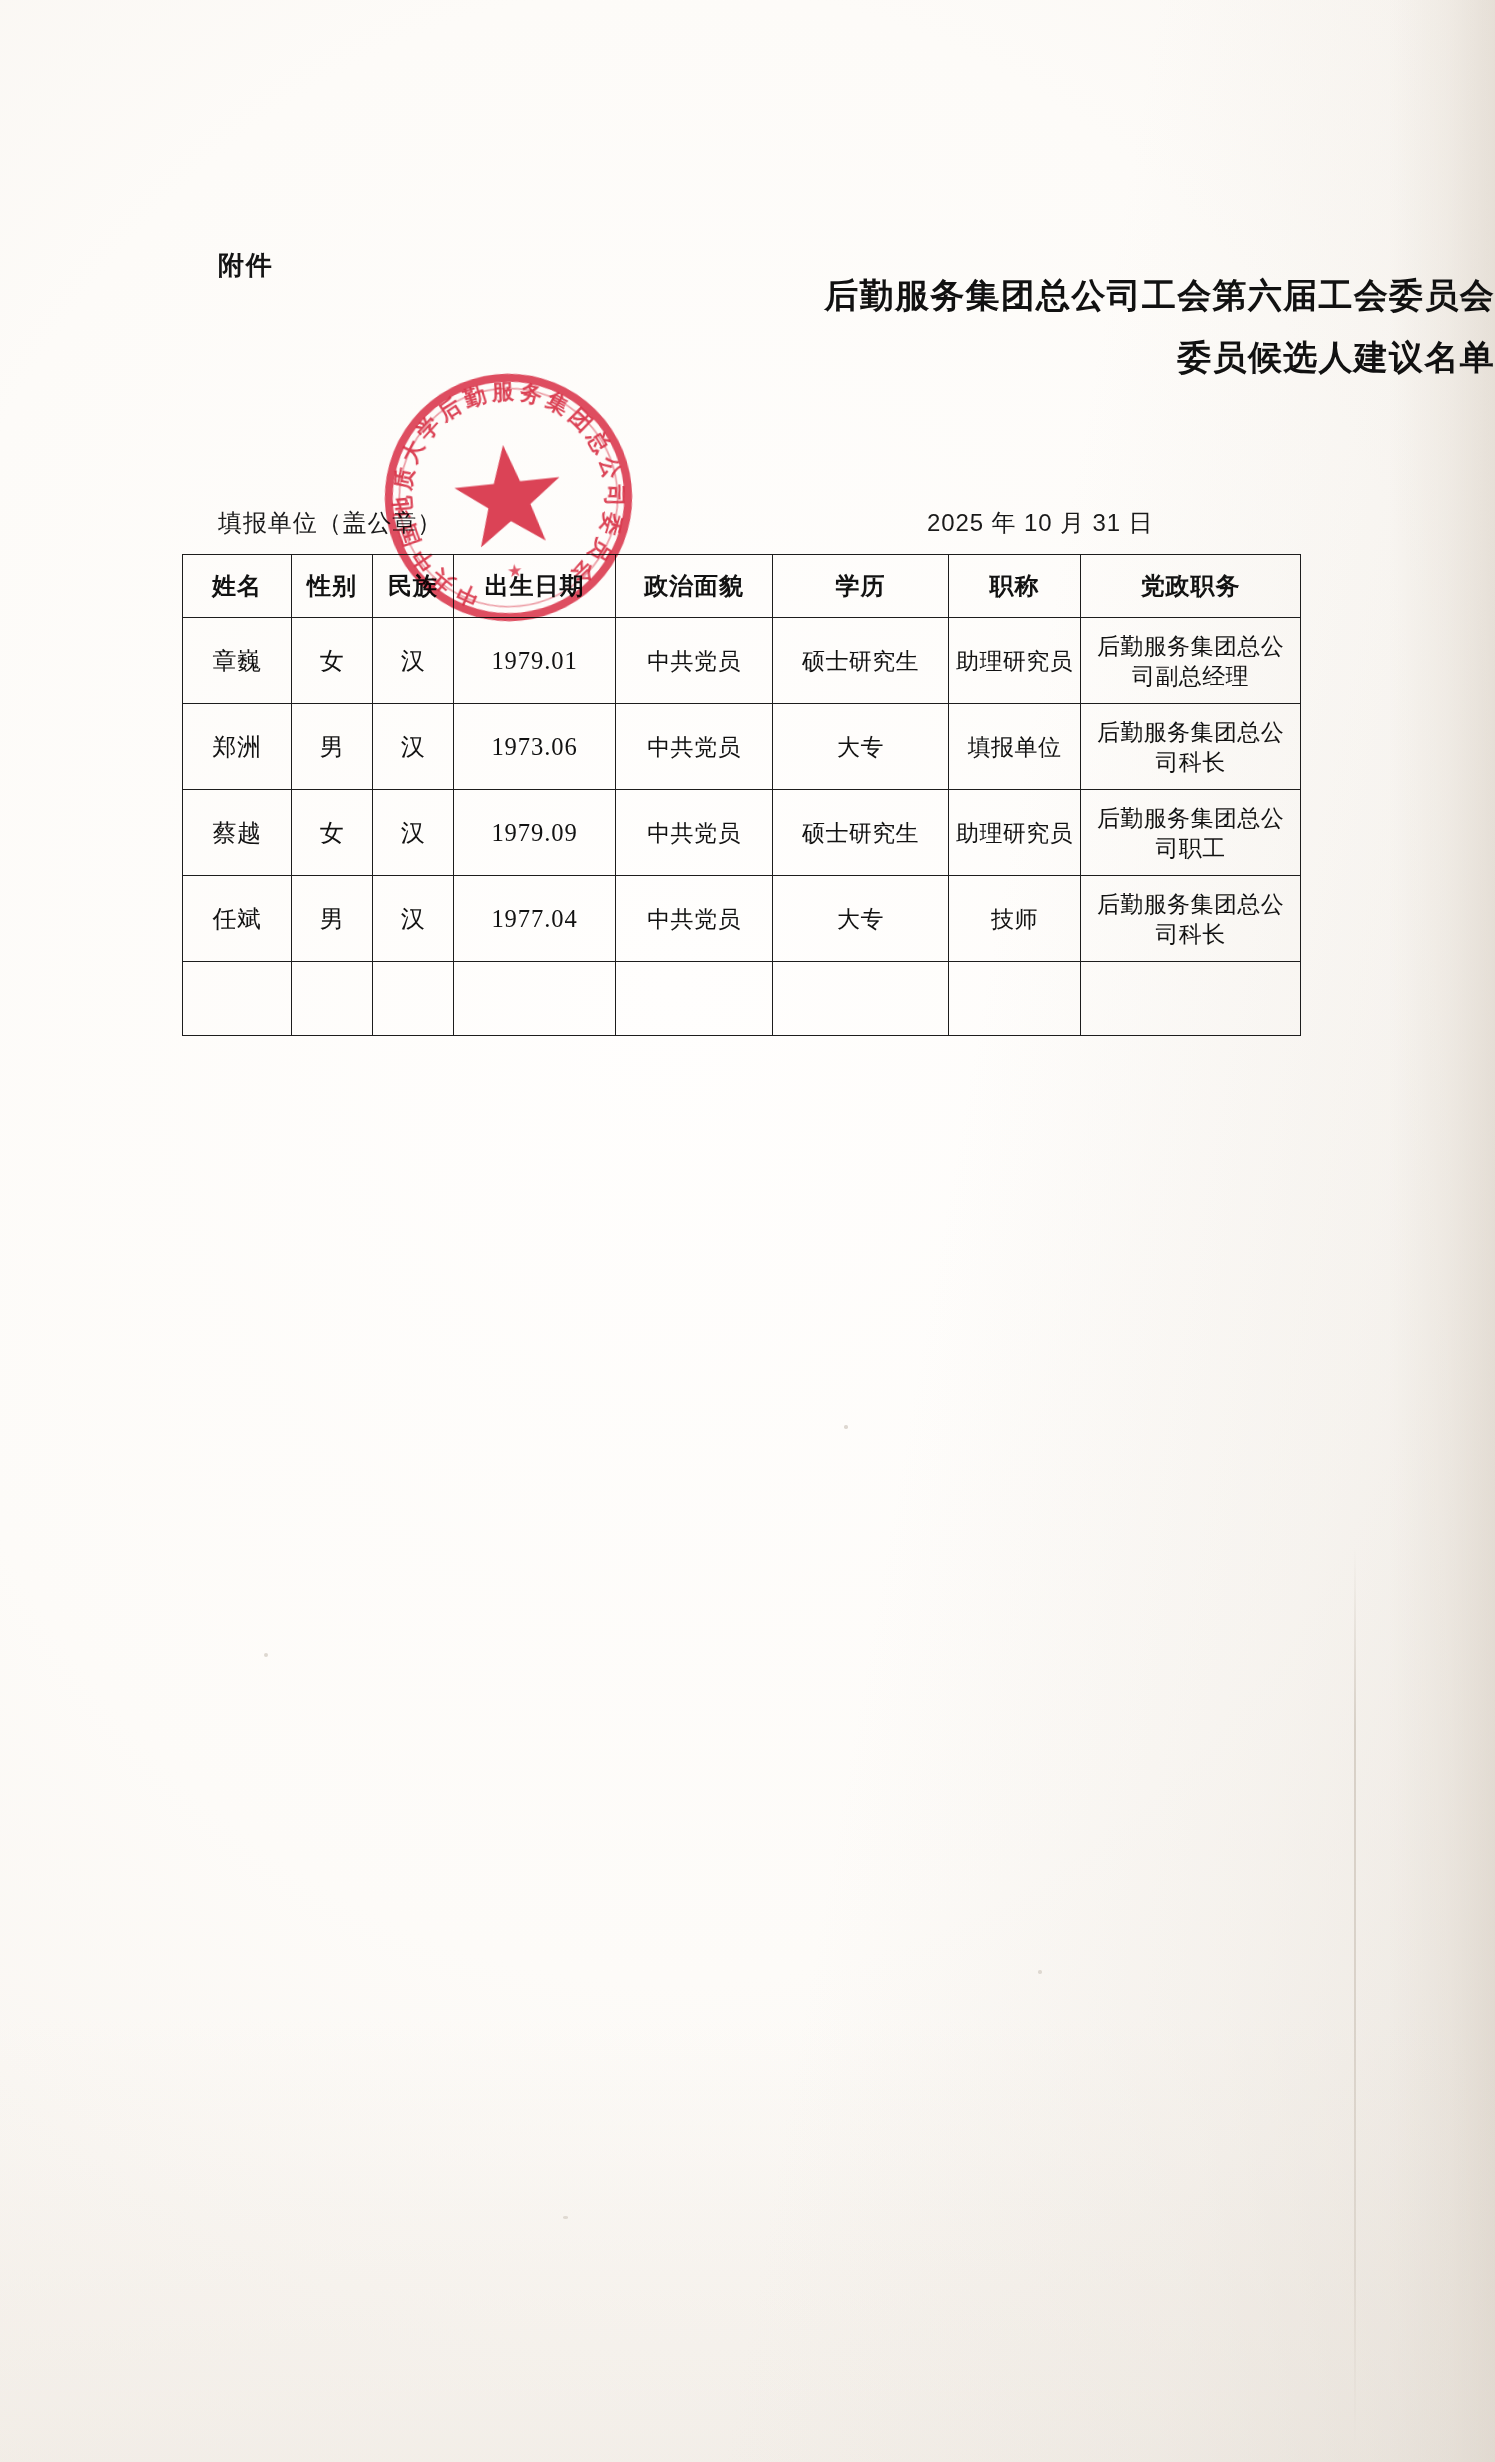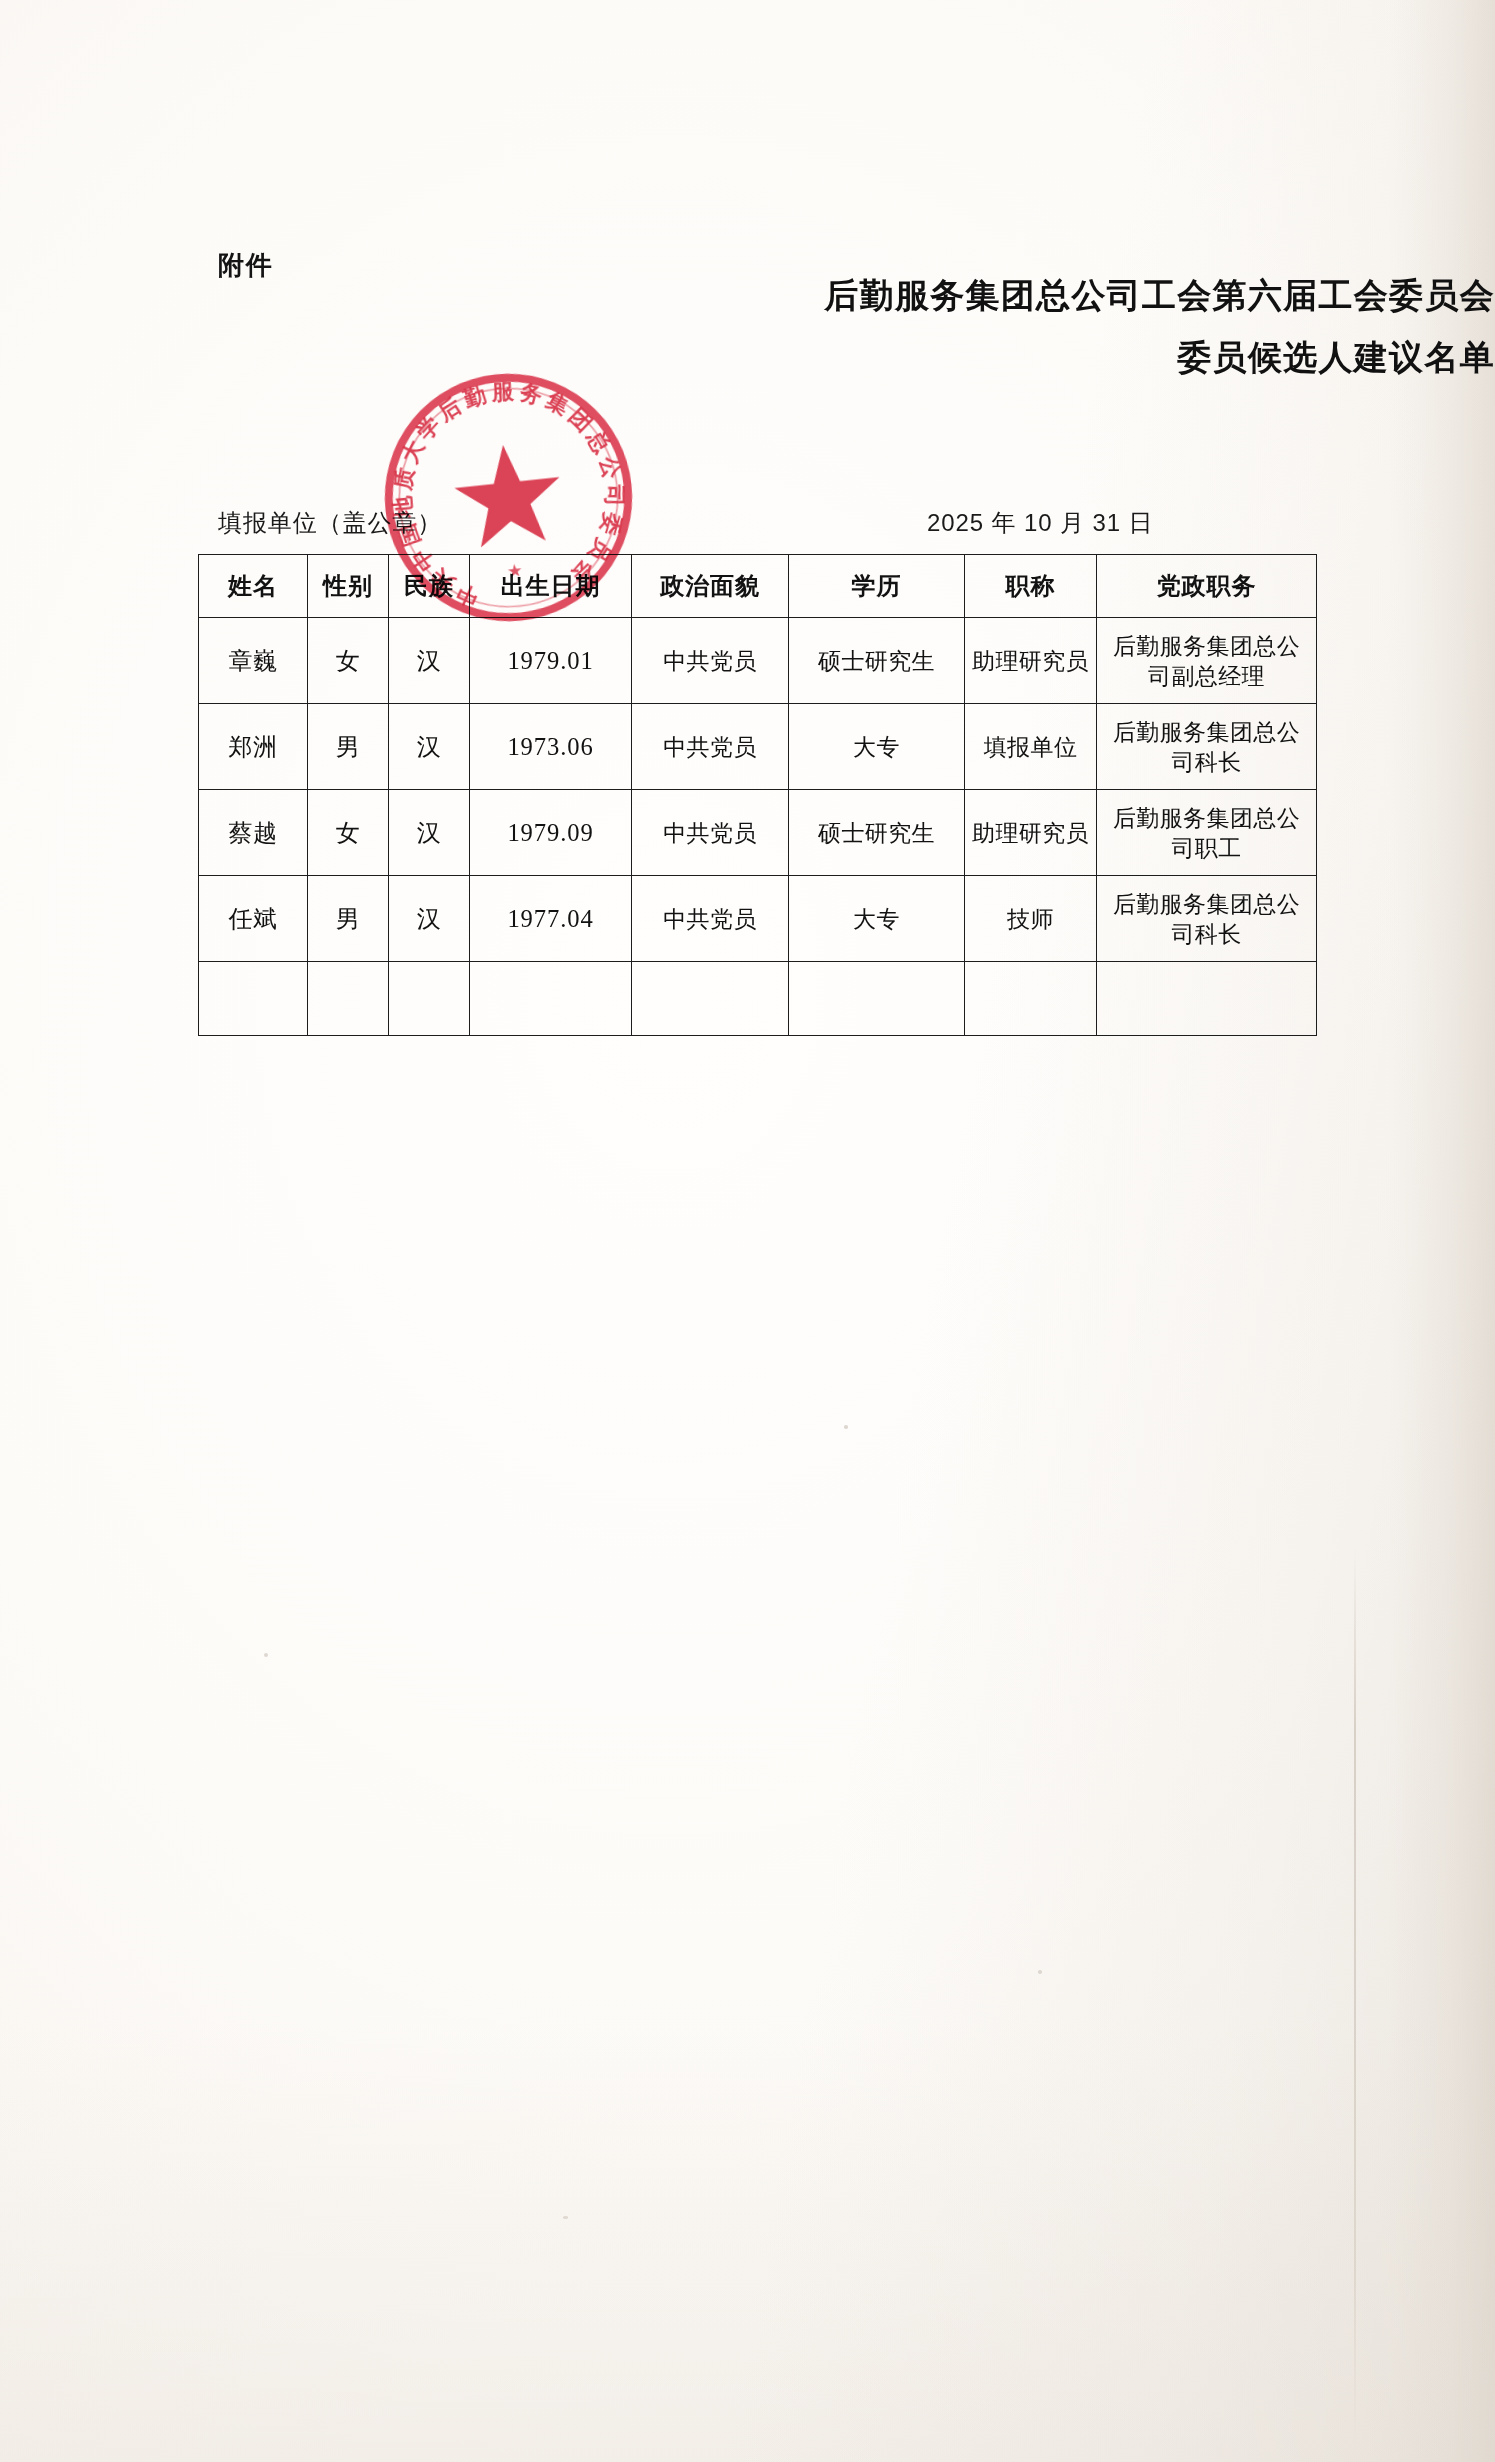--- a/index.html
+++ b/index.html
@@ -110,21 +110,21 @@
     font-size: 24px;
     color: #1a1a1a;
     letter-spacing: 0.9px;
     font-family: "Liberation Sans", "DejaVu Sans", sans-serif;
     margin-left: 45px;
   }
 
   
   .table-wrap {
     position: absolute;
-    left: 198px;
+    left: 182px;
     top: 554px;
     width: 1014px;
   }
   table.roster {
     border-collapse: collapse;
     width: 1117px;
     table-layout: fixed;
   }
   table.roster th,
   table.roster td {

